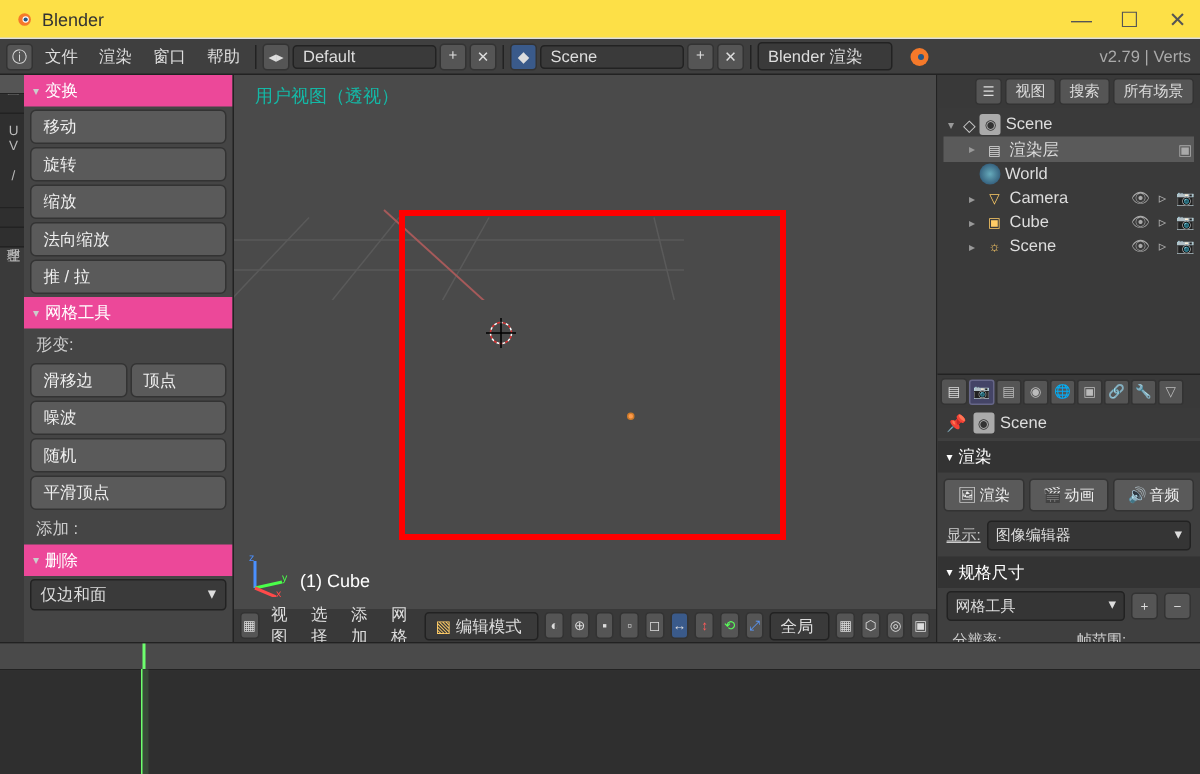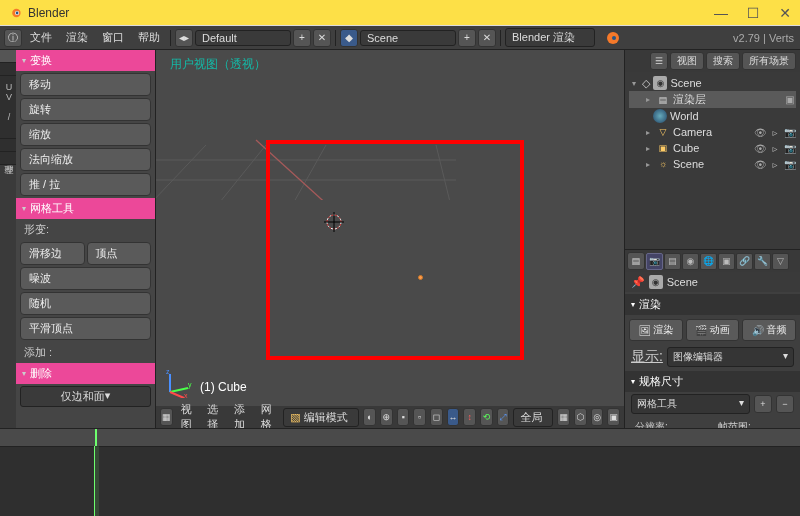--- a/index.html
+++ b/index.html
@@ -26,21 +26,21 @@
   .vtab.active { background: #555; color: #fff; }
 
   
   .tools { width: 140px; background: #454545; border-right: 1px solid #222; overflow: hidden; }
   .phead { background: #ec4899; color: #fff; padding: 3px 6px; font-size: 11px; display: flex; align-items: center; }
   .phead::before { content: "▾"; margin-right: 4px; font-size: 8px; color: #ccc; }
   .toolbtn { background: #5a5a5a; border: 1px solid #333; border-radius: 4px; margin: 2px 4px; padding: 3px 8px; color: #eee; font-size: 11px; display: block; }
   .toolrow { display: flex; gap: 2px; margin: 2px 4px; }
   .toolrow .toolbtn { margin: 0; flex: 1; }
   .plabel { color: #ccc; padding: 3px 8px; font-size: 11px; }
-  .psel { background: #3a3a3a; border: 1px solid #222; border-radius: 3px; margin: 2px 4px; padding: 2px 6px; color: #ddd; font-size: 11px; display: flex; justify-content: center; }
+  .psel { background: #3a3a3a; border: 1px solid #222; border-radius: 3px; margin: 2px 4px; padding: 2px 6px; color: #ddd; font-size: 11px; display: flex; justify-content: space-between; }
 
   
   .viewport { flex: 1; background: #4a4a4a; position: relative; overflow: hidden; }
   .vp-title { position: absolute; top: 6px; left: 14px; color: #14b8a6; font-size: 12px; }
   .vp-obj { position: absolute; bottom: 34px; left: 44px; color: #fff; font-size: 12px; }
   .grid { position: absolute; inset: 0; }
   .cursor3d { position: absolute; width: 20px; height: 20px; }
   .origin { position: absolute; width: 5px; height: 5px; background: #ff9a4a; border-radius: 50%; border: 1px solid #cc7a2a; }
   .axiswidget { position: absolute; bottom: 30px; left: 8px; width: 30px; height: 30px; }
   .redbox { position: absolute; border: 4px solid #ff0000; }
@@ -69,21 +69,21 @@
   .props { flex:1; background: #3f3f3f; overflow:hidden; }
   .proptabs { height: 22px; background: #393939; display:flex; align-items:center; gap:1px; padding:0 2px; }
   .ptab { width: 17px; height: 17px; background: #555; border: 1px solid #333; border-radius: 2px; font-size:9px; display:flex;align-items:center;justify-content:center; color:#bbb; }
   .ptab.active { background: #446; border-color:#668; }
   .pcrumb { background: #3a3a3a; padding: 3px 6px; display:flex; align-items:center; gap:4px; color:#ddd; font-size:11px; }
   .pphead { background: #333; padding: 3px 6px; color:#fff; font-size:11px; display:flex; align-items:center; margin-top:2px; }
   .pphead::before { content:"▾"; margin-right:4px; font-size:8px; }
   .renderbtns { display:flex; gap:3px; padding:4px; }
   .rbtn { flex:1; background:#5a5a5a; border:1px solid #333; border-radius:3px; padding:3px 4px; color:#eee; font-size:10px; display:flex; align-items:center; gap:2px; justify-content:center; }
   .prow { display:flex; gap:4px; padding:2px 6px; align-items:center; }
-  .prow label { color:#ccc; font-size:14px;text-decoration:underline; }
+  .prow label { color:#ccc; font-size:10px;text-decoration:underline; }
   .pselect { flex:1; background:#353535; border:1px solid #222; border-radius:3px; padding:2px 5px; color:#ddd; font-size:10px; display:flex; justify-content:space-between; }
   .dimgrid { display:grid; grid-template-columns:1fr 1fr; gap:3px; padding:4px 6px; }
   .dimlabel { color:#ccc; font-size:10px; padding-left:4px; }
 
   
   .timeline { height: 88px; background: #393939; border-top: 1px solid #222; }
   .tl-track { height: 18px; background: #4a4a4a; border-bottom:1px solid #222; position:relative; }
   .tl-cursor { position:absolute; left: 95px; top:0; width:2px; height:100%; background:#6eff6e; }
   .tl-cursor::after { content:""; position:absolute; top:100%; left:-1px; width:4px; height:70px; background:#6eff6e22; border-left:1px solid #6eff6e; }
   .tl-body { height: 70px; background:#2f2f2f; }

